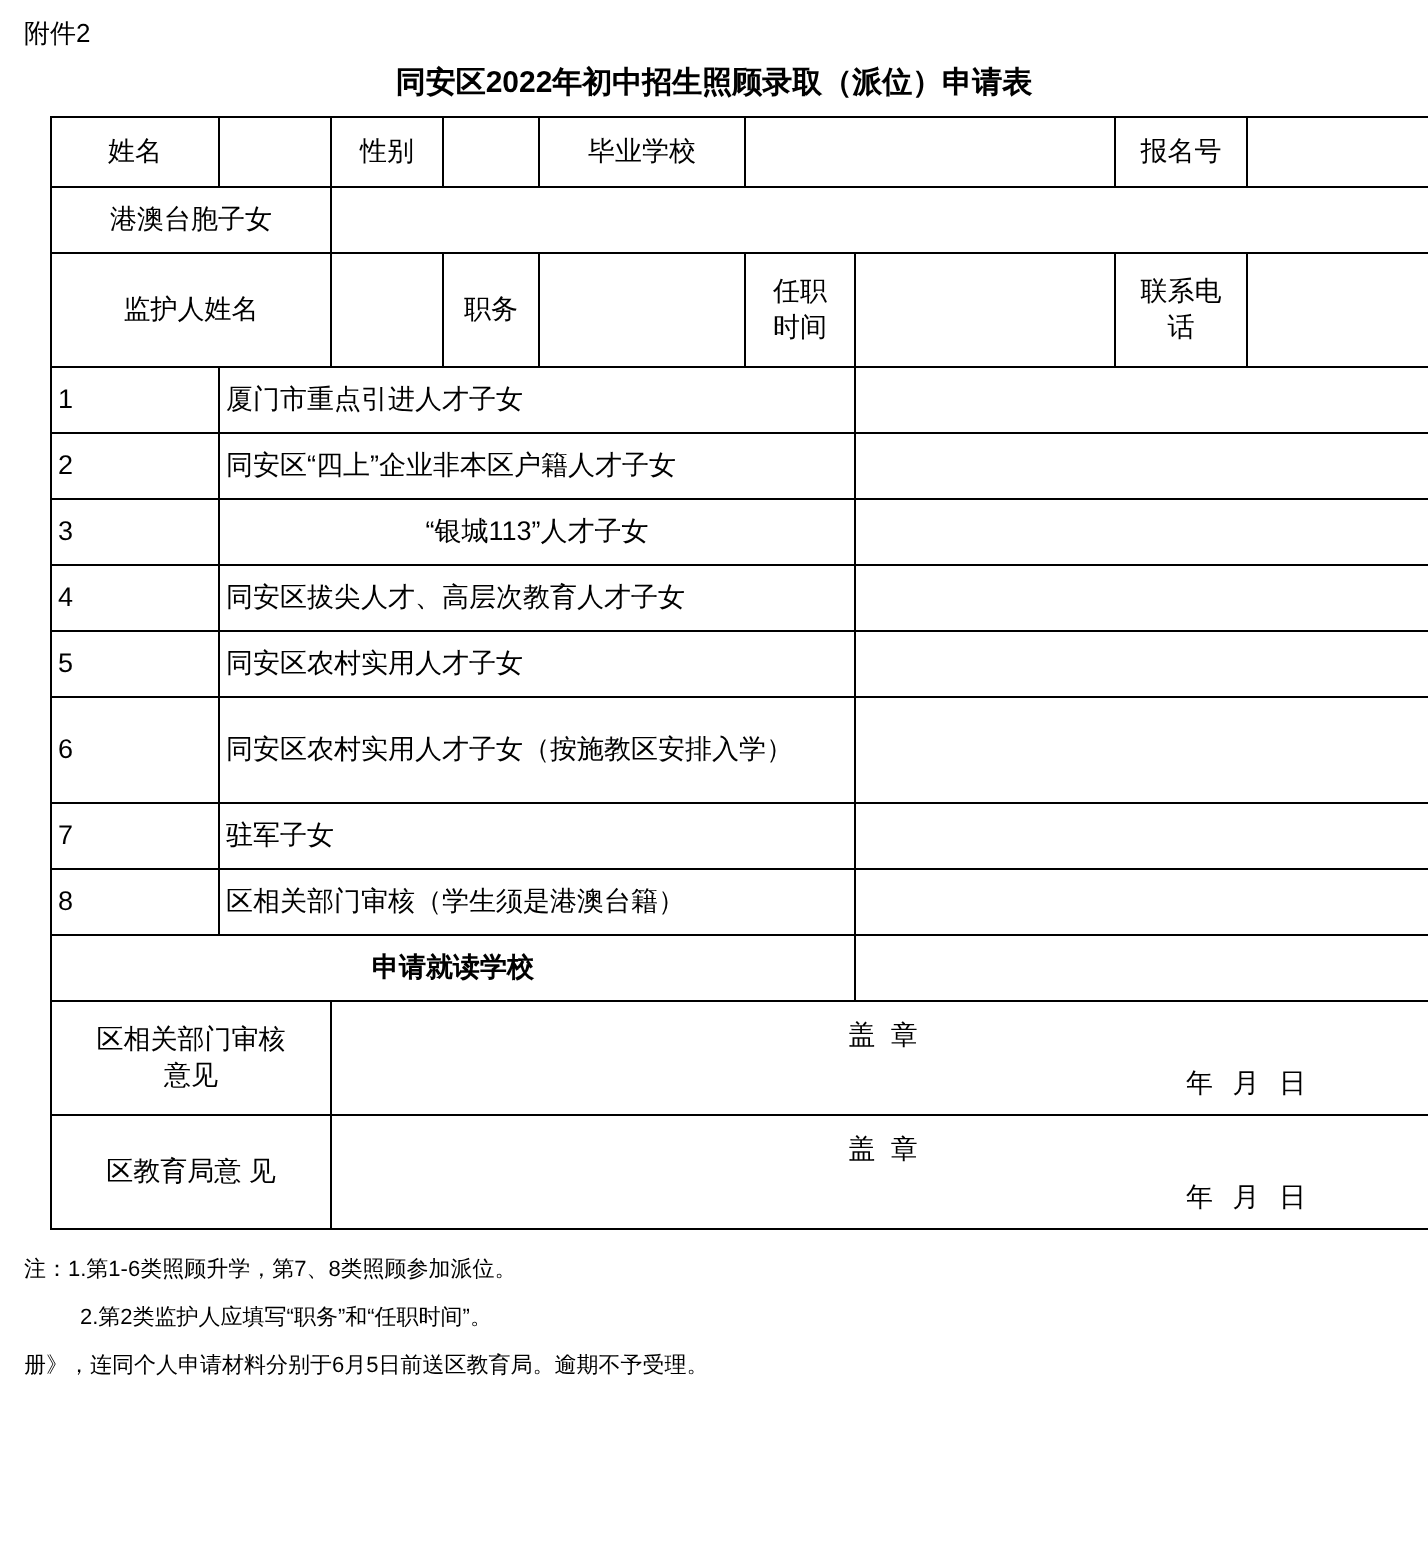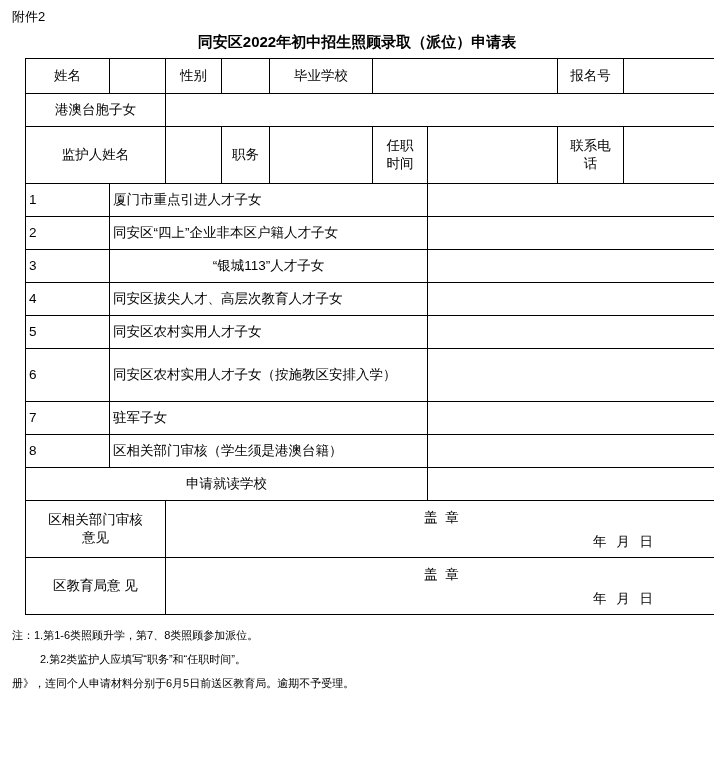--- a/index.html
+++ b/index.html
@@ -46,21 +46,21 @@
     vertical-align: middle;
     line-height: 18px;
   }
   .c {
     text-align: center;
   }
   .l {
     text-align: left;
   }
   .b {
-    font-weight: normal;
+    font-weight: bold;
   }
   .h28 { height: 28px; }
   .h30 { height: 30px; }
   .h48 { height: 48px; }
   .h52 { height: 52px; }
   .pad-left-10 { padding-left: 10px; }
   .idxcell {
     text-align: left;
     padding-left: 3px;
   }

